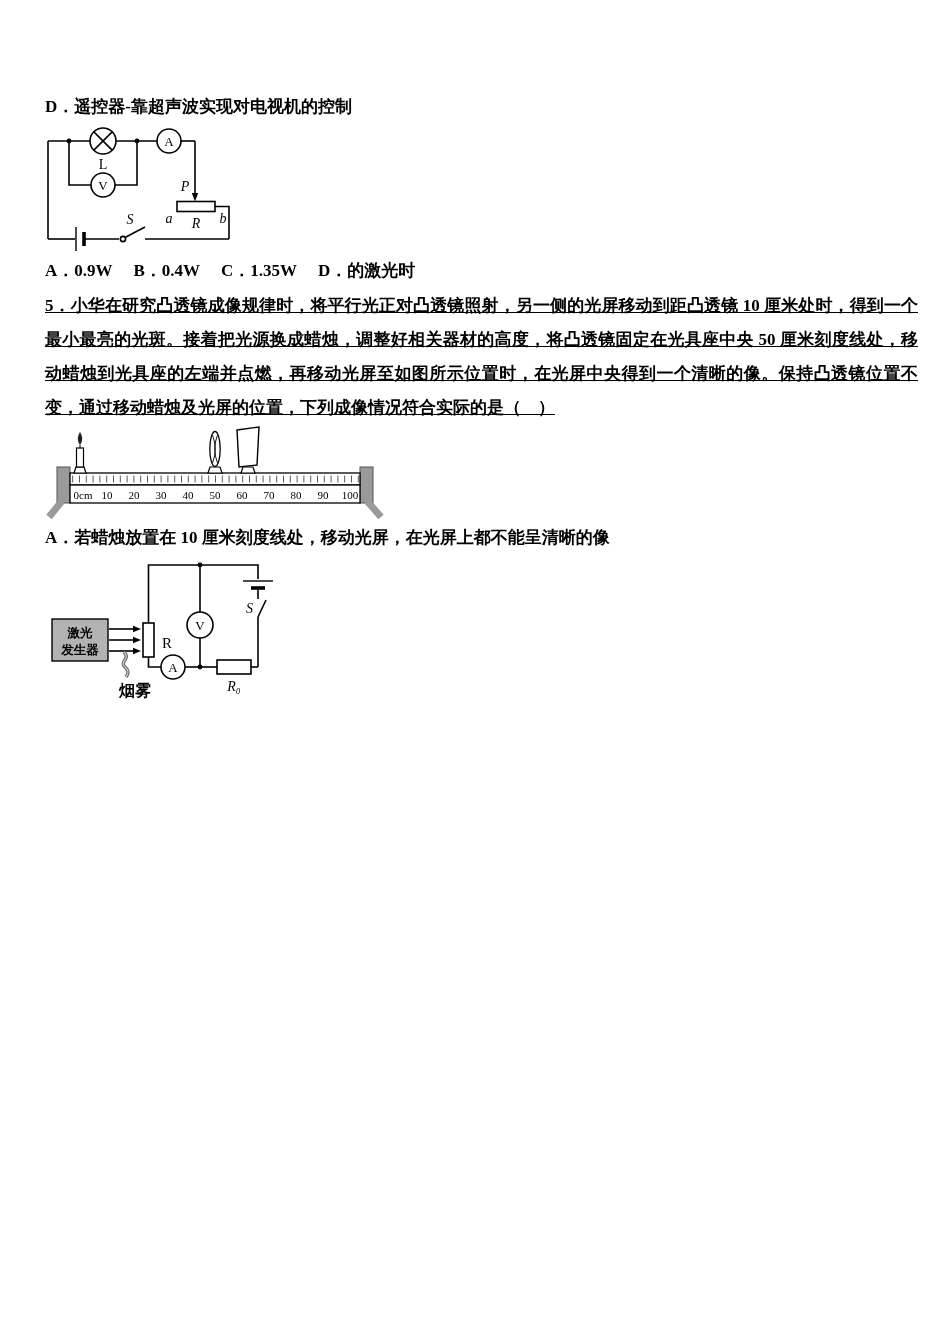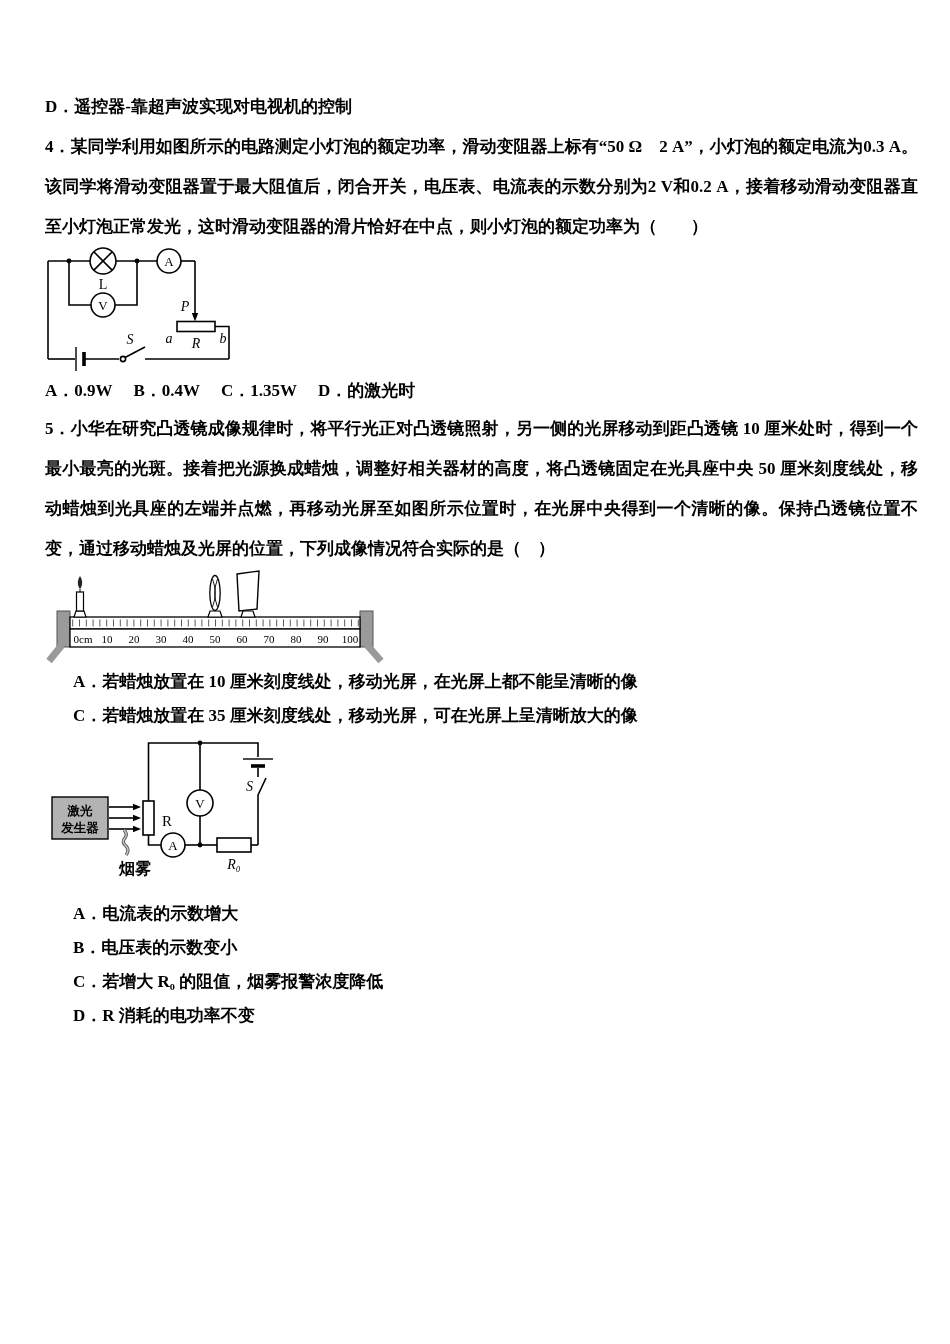--- a/index.html
+++ b/index.html
@@ -2,41 +2,40 @@
 <html><head>
 <meta charset="utf-8">
 <style>
   html,body{margin:0;padding:0;background:#fff;}
   body{width:950px;height:1344px;color:#000;
        font-family:"Liberation Serif","DejaVu Serif",serif;font-weight:bold;
        overflow:hidden;}
   .page{padding:87px 32px 0 45px;font-size:17px;}
   .textline{line-height:40px;text-align:justify;}
   .stem{line-height:40px;text-align:justify;}
-  .stem.tight{line-height:40px;}
+  .stem.tight{line-height:34px;text-decoration:underline;}
   .optline{line-height:36px;white-space:pre-wrap;}
-  .optrow{line-height:34px;margin-left:28px;}
+  .optrow{line-height:34px;}
   .q6stem{margin-top:4px;}
   .q6opts{margin-top:14px;}
   svg{display:block;}
   svg text{font-family:"Liberation Serif","DejaVu Serif",serif;font-weight:normal;}
   svg text.cjk{font-weight:bold;}
   svg .wire{stroke:#000;stroke-width:1.6;fill:none;}
   svg .comp{stroke:#000;stroke-width:1.6;fill:#fff;}
   svg .lbl{font-size:14px;}
   svg .it{font-style:italic;}
 </style>
 </head>
 <body>
 
 <div class="page">
 
   <div class="textline">D．遥控器-靠超声波实现对电视机的控制</div>
 
-  <div class="stem">4．某同学利用如图所示的电路测定小灯泡的额定功率，滑动变阻器上标有“50 Ω　2 A”，小灯泡的额定电流为0.3 A。该同学将滑动变阻器置于最大阻值后，闭合开关，电压表、电流表的示数分别为2 V和0.2 A，接着移动滑动变阻器直至小灯泡正常发光，这时滑动变阻器的滑片恰好在中点，则小灯泡的额定功率为（　　）</div>
 
   <svg width="195" height="126" viewBox="0 0 195 126">
 
     <polyline class="wire" points="3,14 3,112"></polyline>
 
     <line class="wire" x1="3" y1="14" x2="45" y2="14"></line>
     <g>
       <circle class="comp" cx="58" cy="14" r="13"></circle>
       <line class="wire" x1="48.9" y1="4.9" x2="67.1" y2="23.1"></line>
       <line class="wire" x1="67.1" y1="4.9" x2="48.9" y2="23.1"></line>
@@ -136,21 +135,20 @@
     </g>
 
     <g>
       <polygon points="196,48 210,48 208,42 198,42" fill="#fff" stroke="#000" stroke-width="1.2"></polygon>
       <polygon points="192,5 214,2 212,40 194,42" fill="#fff" stroke="#000" stroke-width="1.4"></polygon>
     </g>
   </svg>
 
   <div>
     <div class="optrow">A．若蜡烛放置在 10 厘米刻度线处，移动光屏，在光屏上都不能呈清晰的像</div>
-    <div class="optrow">C．若蜡烛放置在 35 厘米刻度线处，移动光屏，可在光屏上呈清晰放大的像</div>
   </div>
 
 
   <svg width="240" height="150" viewBox="0 0 240 150">
 
     <g>
       <rect x="7" y="64" width="56" height="42" fill="#b3b3b3" stroke="#000" stroke-width="1.4"></rect>
     </g>
     <text class="cjk" x="35" y="82" font-size="12.5" text-anchor="middle">激光</text>
     <text class="cjk" x="35" y="99" font-size="12.5" text-anchor="middle">发生器</text>
@@ -197,20 +195,14 @@
     </g>
     <text class="it" x="208" y="58" font-size="14" text-anchor="end">S</text>
 
     <g>
       <path d="M79,97 q4,4 1,8 q-4,4 1,8 q4,4 0,9" fill="none" stroke="#666" stroke-width="3.4"></path>
       <path d="M79,97 q4,4 1,8 q-4,4 1,8 q4,4 0,9" fill="none" stroke="#ccc" stroke-width="1.2"></path>
     </g>
     <text class="cjk" x="90" y="141" font-size="16" text-anchor="middle">烟雾</text>
   </svg>
 
-  <div class="q6opts">
-    <div class="optrow">A．电流表的示数增大</div>
-    <div class="optrow">B．电压表的示数变小</div>
-    <div class="optrow">C．若增大 R₀ 的阻值，烟雾报警浓度降低</div>
-    <div class="optrow">D．R 消耗的电功率不变</div>
-  </div>
 
 </div>
 
 </body></html>

